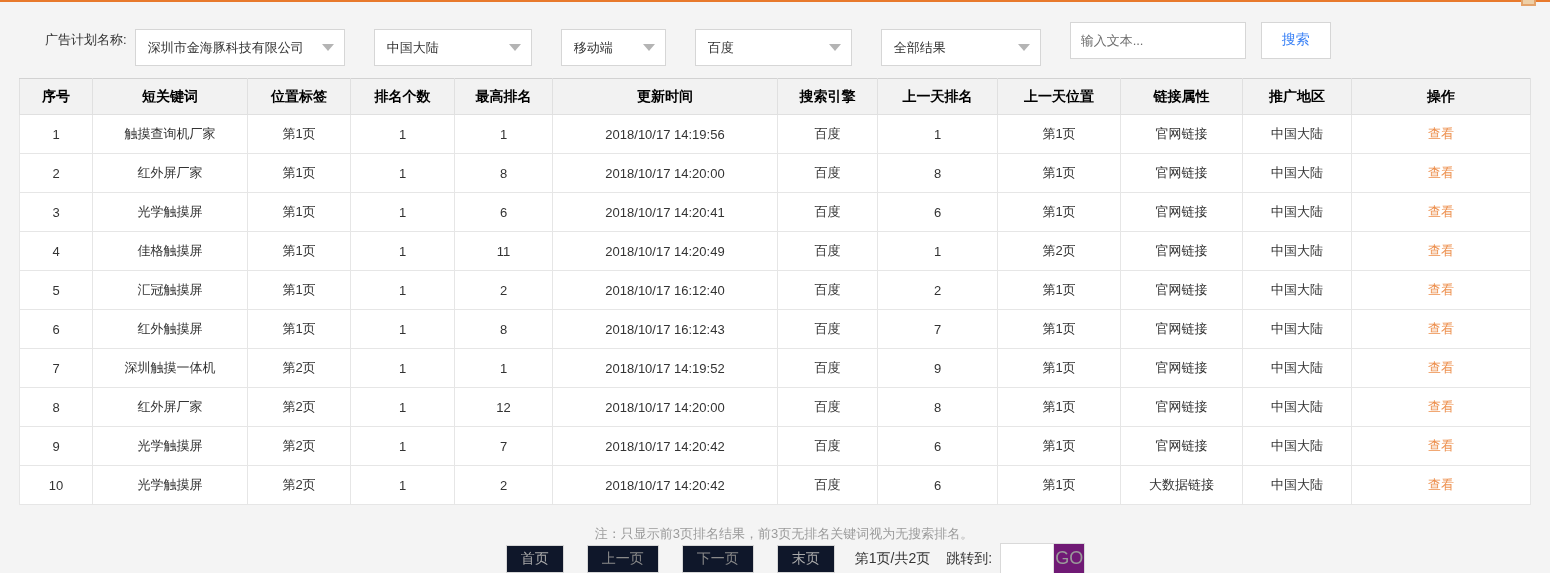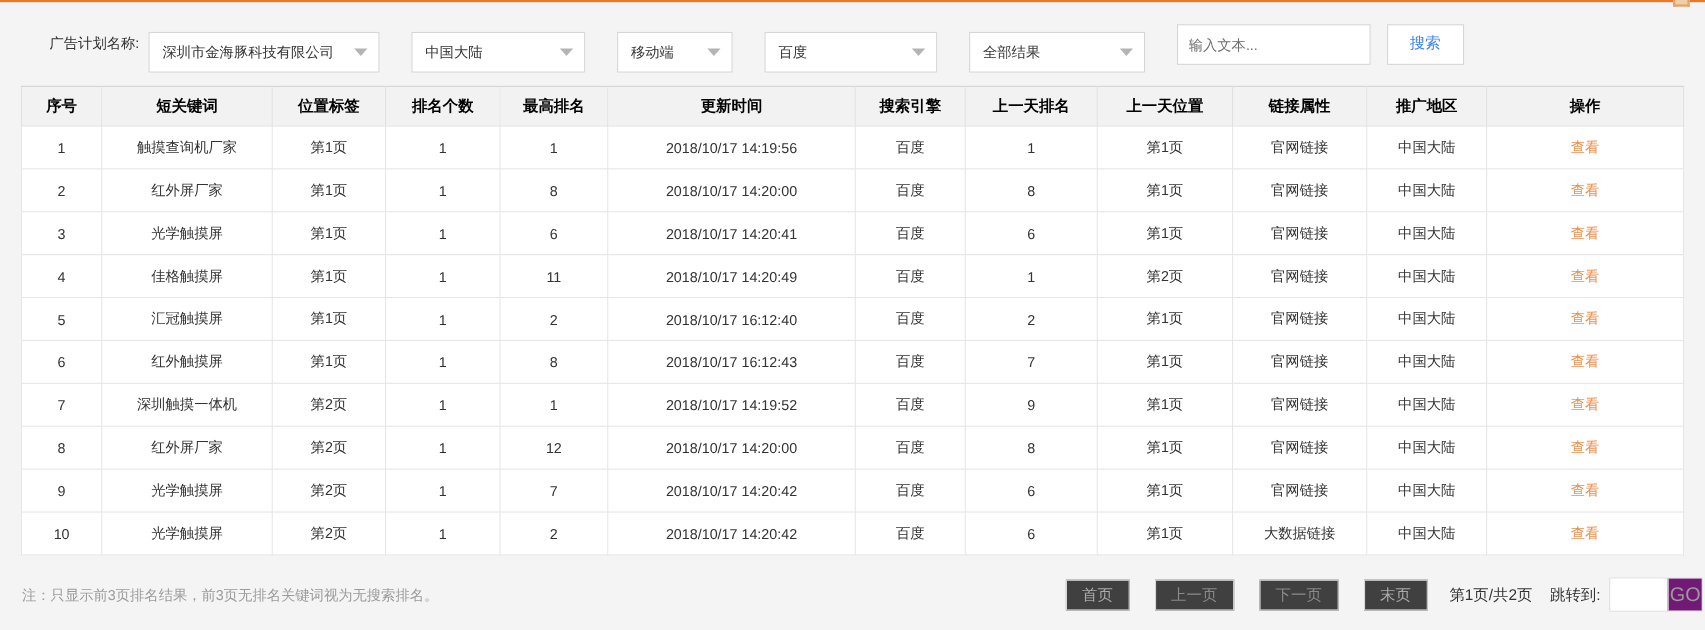--- a/index.html
+++ b/index.html
@@ -63,25 +63,26 @@
   }
   .view-link { color: #ed8f4d; cursor: pointer; text-decoration: none; font-size: 13px; margin-top: 26px; }
   
   .c0{width:73px}.c1{width:155px}.c2{width:103px}.c3{width:104px}.c4{width:98px}
   .c5{width:225px}.c6{width:100px}.c7{width:120px}.c8{width:123px}.c9{width:122px}
   .c10{width:109px}.c11{width:179px}
   
   .footer {
     display: flex; align-items: center; justify-content: space-between;
     padding: 20px 2px 0 20px;
+    flex-direction: column;
   }
   .note { font-size: 13px; color: #9b9b9b; white-space: nowrap; }
   .pager { display: flex; align-items: center; }
   .pg-btn {
-    height: 28px; background: #404040; border: 1px solid #d6d6d6;
+    height: 28px; background: #0f172a; border: 1px solid #d6d6d6;
     font-size: 14px; padding: 0 14px; margin-left: 23px; cursor: pointer;
     font-family: inherit; white-space: nowrap;
   }
   .pg-btn.dim { color: #ababab; }
   .pg-btn.mid { color: #8a8a8a; }
   .page-info { font-size: 14px; color: #333; margin-left: 20px; white-space: nowrap; }
   .jump-label { font-size: 14px; color: #333; margin-left: 16px; white-space: nowrap; }
   .jump-group {
     display: flex; align-items: stretch; margin-left: 8px; height: 31px;
     border: 1px solid #d9d9d9; background: #fff;

